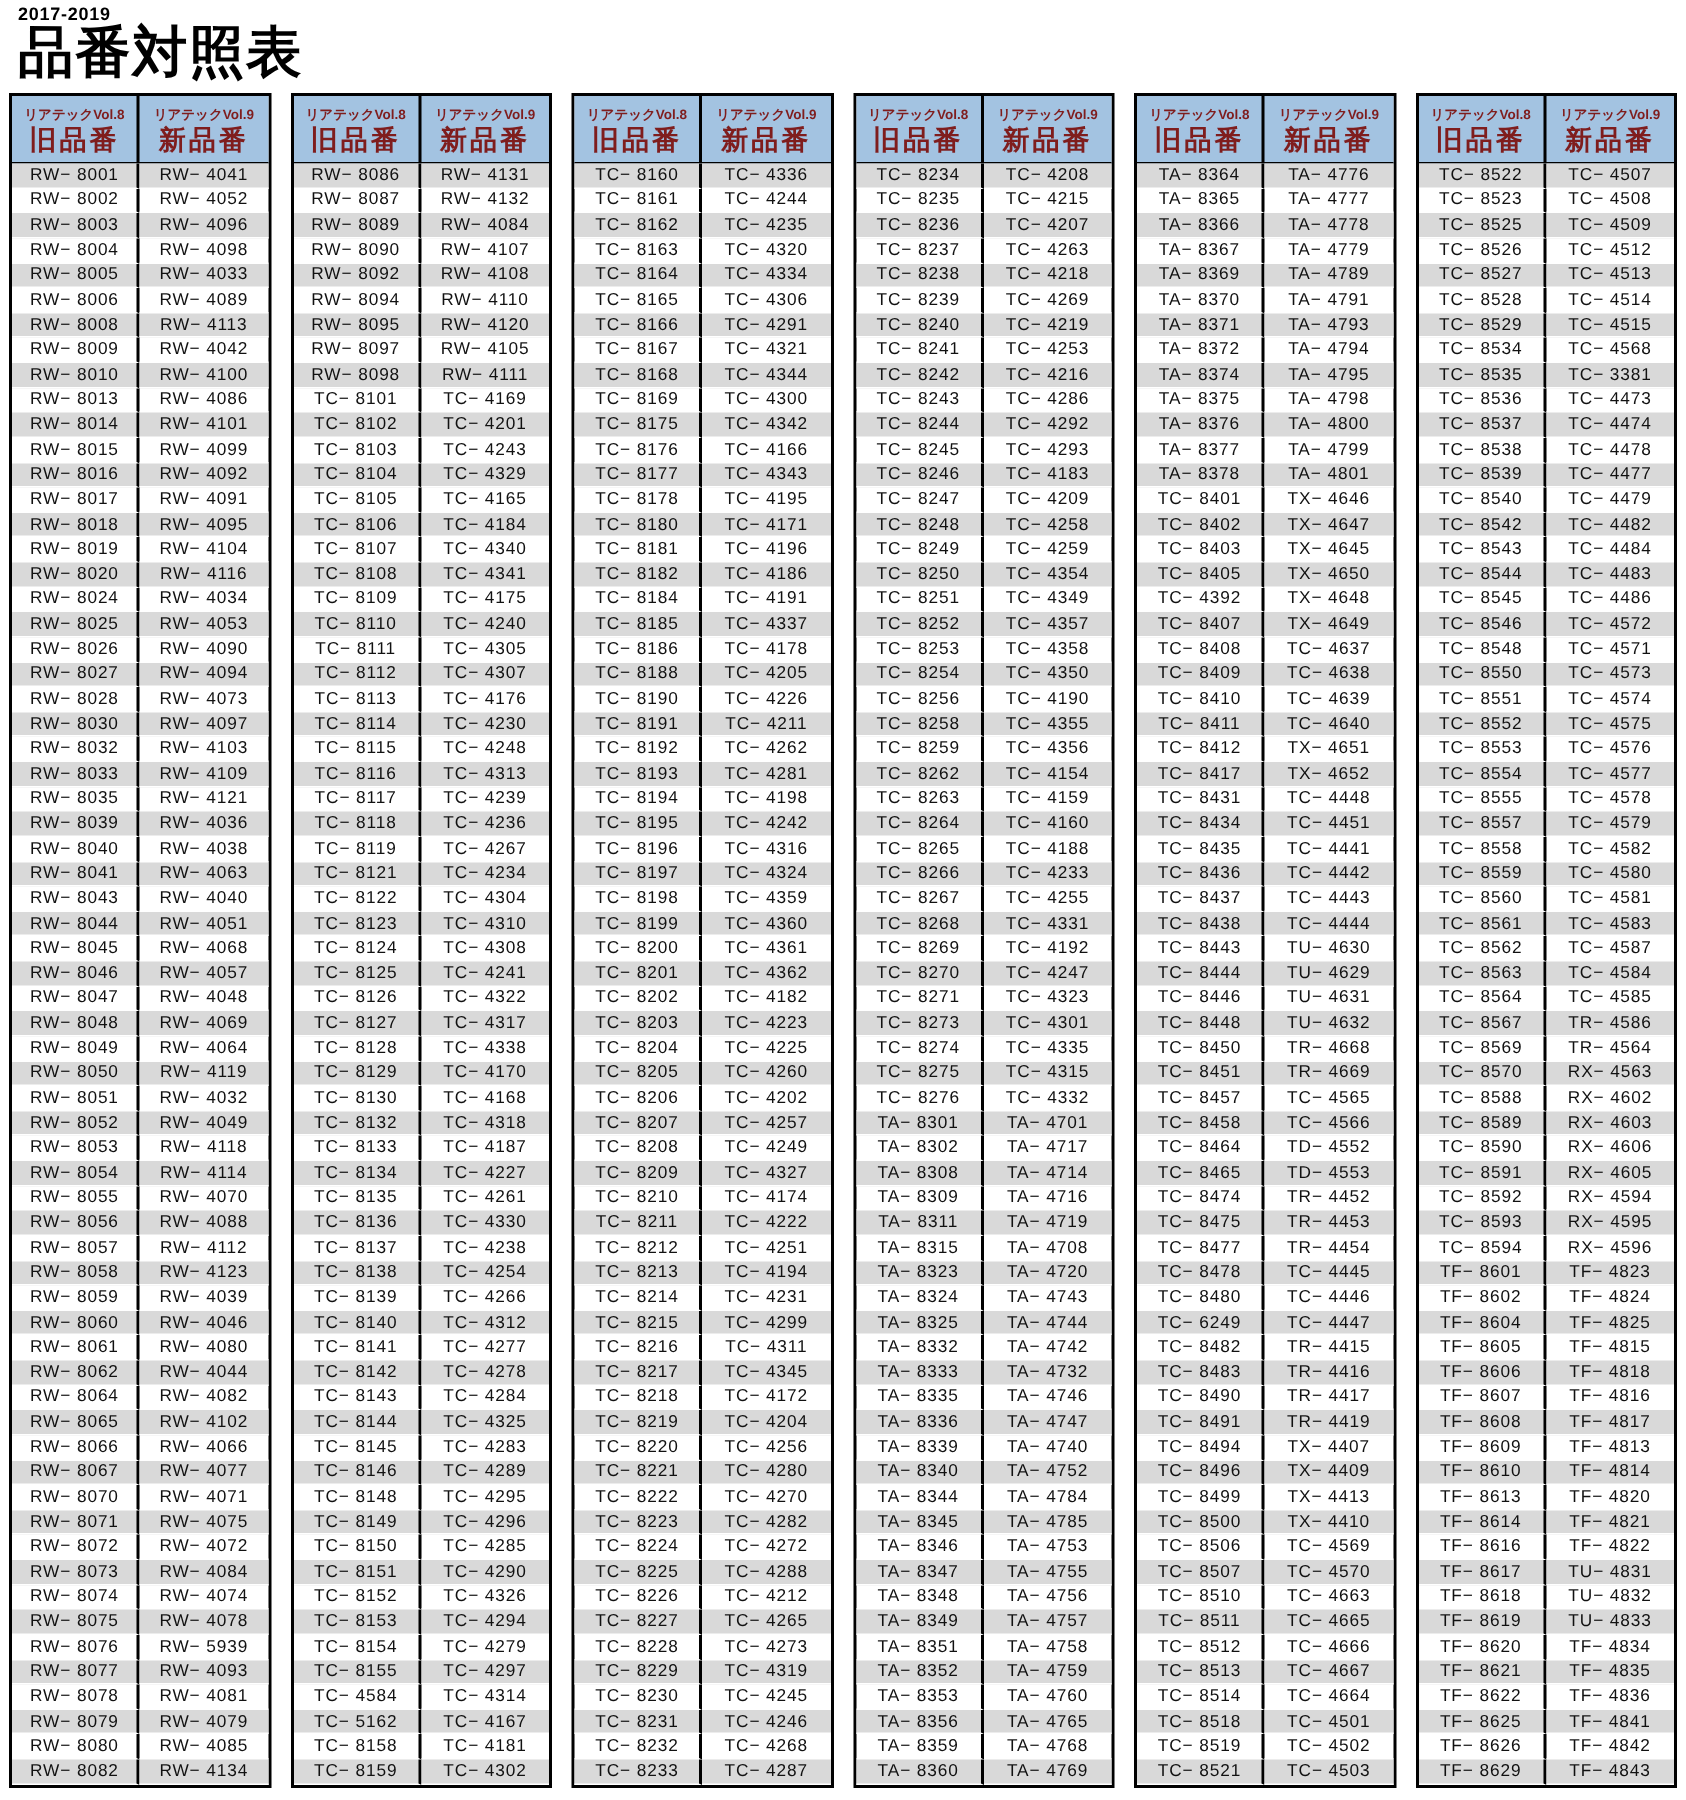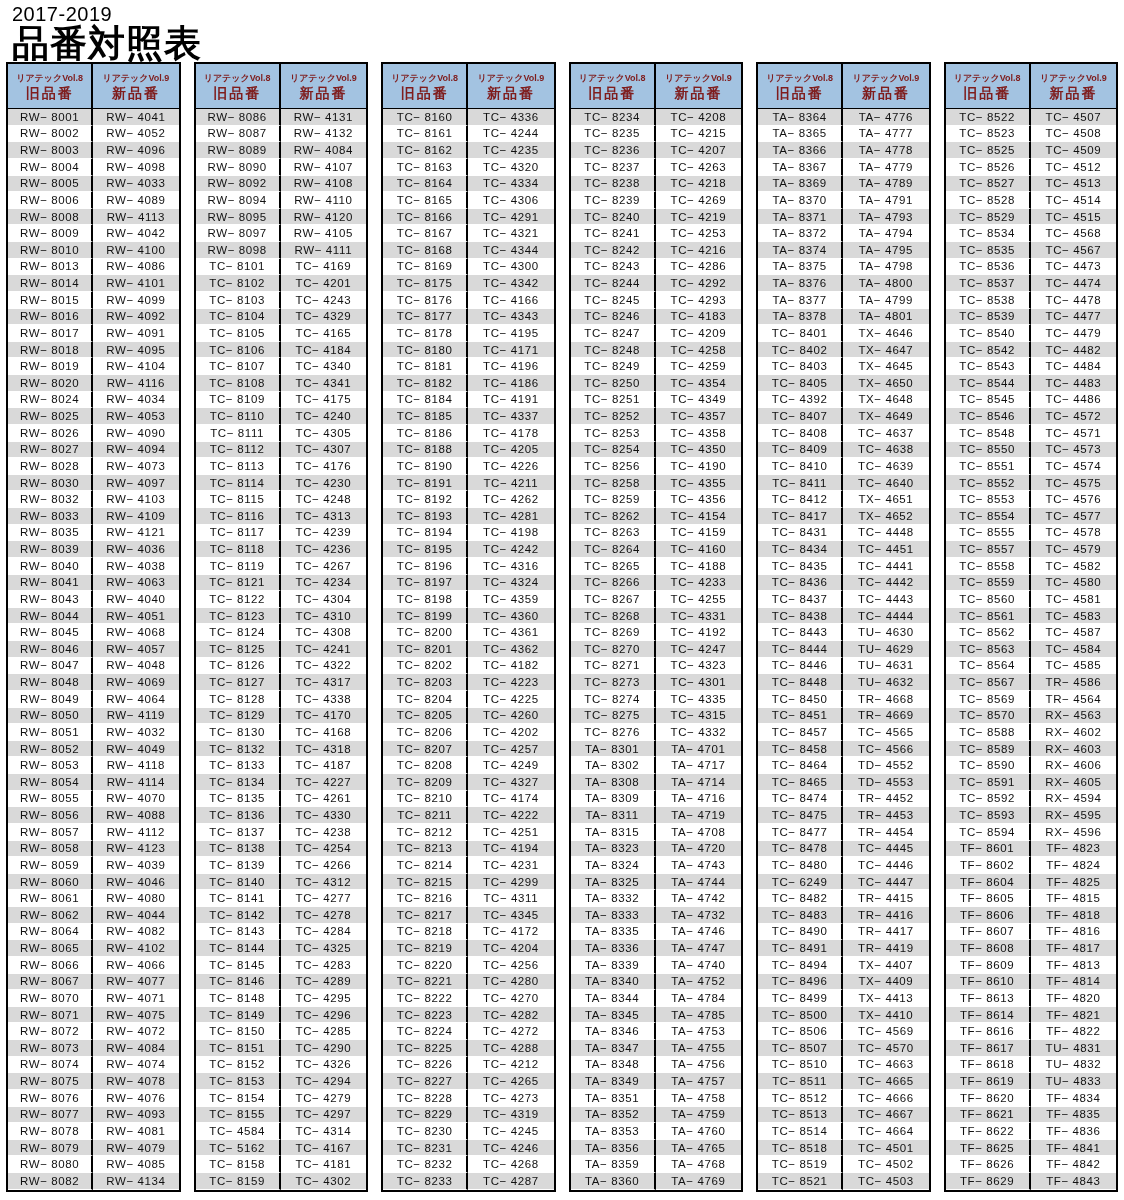--- a/index.html
+++ b/index.html
@@ -1,38 +1,38 @@
 <!DOCTYPE html>
 <html><head>
 <meta charset="utf-8">
 <style>
   html,body{margin:0;padding:0;}
   body{
     width:1124px;height:1200px;background:#ffffff;overflow:hidden;
     font-family:"Liberation Sans","DejaVu Sans",sans-serif;color:#000;
   }
   .title-area{height:60px;padding:3px 0 0 12px;box-sizing:border-box;}
-  .period{font-size:20px;font-weight:normal;letter-spacing:.5px;line-height:1.1;}
+  .period{font-size:12px;font-weight:bold;letter-spacing:.5px;line-height:1.1;}
   .main-title{display:flex;align-items:flex-end;gap:28px;line-height:1.02;}
   .main-title .jp{font-size:37px;font-weight:bold;letter-spacing:1px;}
   .main-title .sub{font-size:34px;font-weight:bold;}
   #tables-row{
     display:flex;gap:13px;padding:2px 6px 3px 6px;
     height:1135px;box-sizing:border-box;
   }
   .ref-table{
     flex:1;border:2px solid #000;display:flex;flex-direction:column;
     box-sizing:border-box;background:#fff;
   }
   .thead{display:flex;background:#a3c3e1;border-bottom:1px solid #000;flex:0 0 44px;}
   .th{width:50%;display:flex;flex-direction:column;align-items:center;justify-content:center;
       color:#7f1d1d;box-sizing:border-box;gap:1px;}
   .th.old{border-right:2px solid #000;}
   .vol{font-size:9px;font-weight:bold;white-space:nowrap;}
-  .lbl{font-size:14px;font-weight:bold;line-height:1;letter-spacing:2px;white-space:nowrap;}
+  .lbl{font-size:18px;font-weight:bold;line-height:1;letter-spacing:2px;white-space:nowrap;}
   .tbody{flex:1 1 auto;display:flex;flex-direction:column;}
   .tr{flex:1;display:flex;min-height:0;}
   .tr:nth-child(odd) .td{background:#d9d9d9;}
   .td{
     width:50%;display:flex;align-items:center;justify-content:center;
     font-size:11.5px;color:#111;box-sizing:border-box;
     border-bottom:1px solid #fff;letter-spacing:.6px;white-space:nowrap;
   }
   .td.old{border-right:2px solid #000;}
 </style>
@@ -290,21 +290,21 @@
         <div class="tr">
           <div class="td old">RW− 8074</div>
           <div class="td new">RW− 4074</div>
         </div>
         <div class="tr">
           <div class="td old">RW− 8075</div>
           <div class="td new">RW− 4078</div>
         </div>
         <div class="tr">
           <div class="td old">RW− 8076</div>
-          <div class="td new">RW− 4076</div>
+          <div class="td new">RW− 5939</div>
         </div>
         <div class="tr">
           <div class="td old">RW− 8077</div>
           <div class="td new">RW− 4093</div>
         </div>
         <div class="tr">
           <div class="td old">RW− 8078</div>
           <div class="td new">RW− 4081</div>
         </div>
         <div class="tr">
@@ -1456,21 +1456,21 @@
         <div class="tr">
           <div class="td old">TC− 8529</div>
           <div class="td new">TC− 4515</div>
         </div>
         <div class="tr">
           <div class="td old">TC− 8534</div>
           <div class="td new">TC− 4568</div>
         </div>
         <div class="tr">
           <div class="td old">TC− 8535</div>
-          <div class="td new">TC− 4567</div>
+          <div class="td new">TC− 3381</div>
         </div>
         <div class="tr">
           <div class="td old">TC− 8536</div>
           <div class="td new">TC− 4473</div>
         </div>
         <div class="tr">
           <div class="td old">TC− 8537</div>
           <div class="td new">TC− 4474</div>
         </div>
         <div class="tr">

